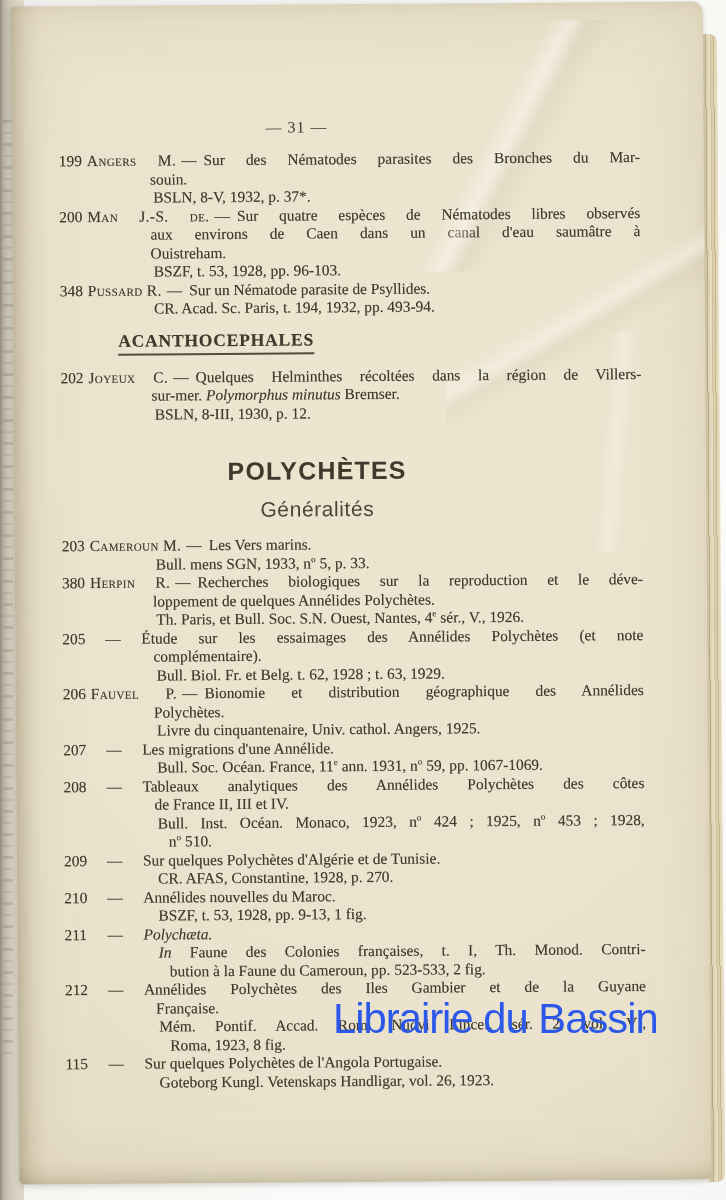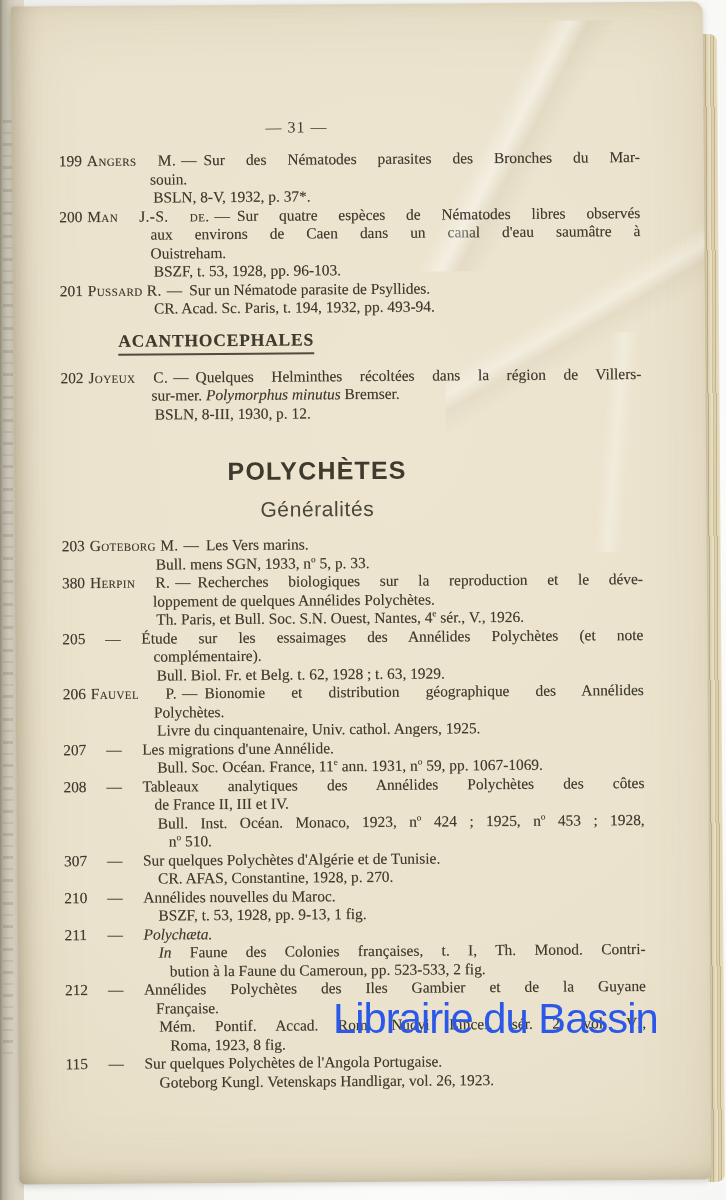--- a/index.html
+++ b/index.html
@@ -76,33 +76,33 @@
           <div class="line l-cont"><span>souin.</span></div>
           <div class="line l-ref"><span>BSLN, 8-V, 1932, p. 37*.</span></div>
         </div>
         <div class="entry">
           <div class="line l-first j"><span class="num">200</span><span class="author">Man J.-S. de.</span><span class="dash">—</span><span>Sur quatre espèces de Nématodes libres observés</span></div>
           <div class="line l-cont j"><span>aux environs de Caen dans un canal d'eau saumâtre à</span></div>
           <div class="line l-cont"><span>Ouistreham.</span></div>
           <div class="line l-ref"><span>BSZF, t. 53, 1928, pp. 96-103.</span></div>
         </div>
         <div class="entry">
-          <div class="line l-first"><span class="num">201</span><span class="author">Pussard R.</span><span class="dash">—</span><span>Sur un Nématode parasite de Psyllides.</span></div>
+          <div class="line l-first"><span class="num">348</span><span class="author">Pussard R.</span><span class="dash">—</span><span>Sur un Nématode parasite de Psyllides.</span></div>
           <div class="line l-ref"><span>CR. Acad. Sc. Paris, t. 194, 1932, pp. 493-94.</span></div>
         </div>
         <div class="heading2">ACANTHOCEPHALES</div>
         <div class="entry">
           <div class="line l-first j"><span class="num">202</span><span class="author">Joyeux C.</span><span class="dash">—</span><span>Quelques Helminthes récoltées dans la région de Villers-</span></div>
           <div class="line l-cont"><span>sur-mer. </span><span class="it">Polymorphus minutus</span><span> Bremser.</span></div>
           <div class="line l-ref"><span>BSLN, 8-III, 1930, p. 12.</span></div>
         </div>
         <div class="heading1">POLYCHÈTES</div>
         <div class="heading3">Généralités</div>
         <div class="entry">
-          <div class="line l-first"><span class="num">203</span><span class="author">Goteborg M.</span><span class="dash">—</span><span>Les Vers marins.</span></div>
+          <div class="line l-first"><span class="num">203</span><span class="author">Cameroun M.</span><span class="dash">—</span><span>Les Vers marins.</span></div>
           <div class="line l-ref"><span>Bull. mens SGN, 1933, n</span><sup>o</sup><span> 5, p. 33.</span></div>
         </div>
         <div class="entry">
           <div class="line l-first j"><span class="num">380</span><span class="author">Herpin R.</span><span class="dash">—</span><span>Recherches biologiques sur la reproduction et le déve-</span></div>
           <div class="line l-cont"><span>loppement de quelques Annélides Polychètes.</span></div>
           <div class="line l-ref"><span>Th. Paris, et Bull. Soc. S.N. Ouest, Nantes, 4</span><sup>e</sup><span> sér., V., 1926.</span></div>
         </div>
         <div class="entry">
           <div class="line l-first no-auth j"><span class="num">205</span><span class="dash-solo">—</span><span>Étude sur les essaimages des Annélides Polychètes (et note</span></div>
           <div class="line l-cont"><span>complémentaire).</span></div>
@@ -117,21 +117,21 @@
           <div class="line l-first no-auth"><span class="num">207</span><span class="dash-solo">—</span><span>Les migrations d'une Annélide.</span></div>
           <div class="line l-ref"><span>Bull. Soc. Océan. France, 11</span><sup>e</sup><span> ann. 1931, n</span><sup>o</sup><span> 59, pp. 1067-1069.</span></div>
         </div>
         <div class="entry">
           <div class="line l-first no-auth j"><span class="num">208</span><span class="dash-solo">—</span><span>Tableaux analytiques des Annélides Polychètes des côtes</span></div>
           <div class="line l-cont"><span>de France II, III et IV.</span></div>
           <div class="line l-ref j"><span>Bull. Inst. Océan. Monaco, 1923, n</span><sup>o</sup><span> 424 ; 1925, n</span><sup>o</sup><span> 453 ; 1928,</span></div>
           <div class="line l-ref2"><span>n</span><sup>o</sup><span> 510.</span></div>
         </div>
         <div class="entry">
-          <div class="line l-first no-auth"><span class="num">307</span><span class="dash-solo">—</span><span>Sur quelques Polychètes d'Algérie et de Tunisie.</span></div>
+          <div class="line l-first no-auth"><span class="num">209</span><span class="dash-solo">—</span><span>Sur quelques Polychètes d'Algérie et de Tunisie.</span></div>
           <div class="line l-ref"><span>CR. AFAS, Constantine, 1928, p. 270.</span></div>
         </div>
         <div class="entry">
           <div class="line l-first no-auth"><span class="num">210</span><span class="dash-solo">—</span><span>Annélides nouvelles du Maroc.</span></div>
           <div class="line l-ref"><span>BSZF, t. 53, 1928, pp. 9-13, 1 fig.</span></div>
         </div>
         <div class="entry">
           <div class="line l-first no-auth"><span class="num">211</span><span class="dash-solo">—</span><span class="it">Polychæta.</span></div>
           <div class="line l-ref j"><span class="it">In</span><span> Faune des Colonies françaises, t. I, Th. Monod. Contri-</span></div>
           <div class="line l-ref2"><span>bution à la Faune du Cameroun, pp. 523-533, 2 fig.</span></div>

